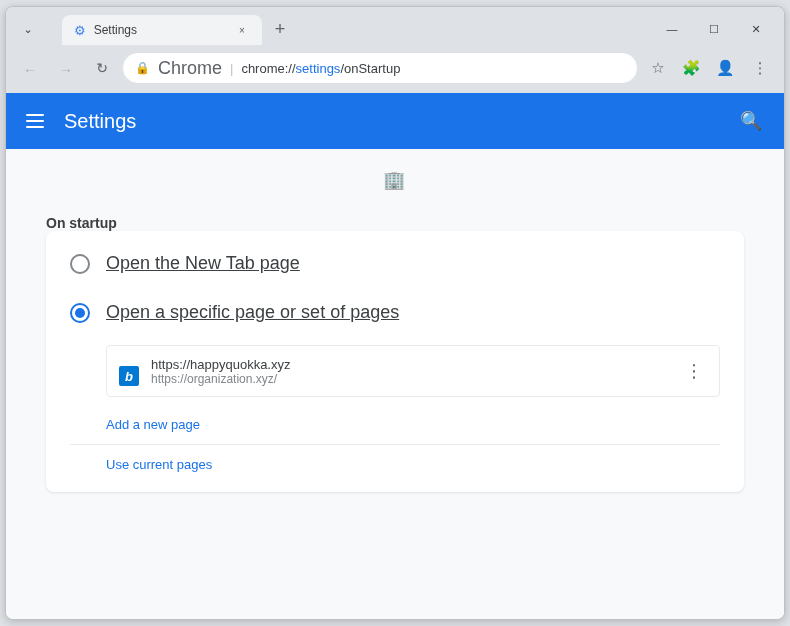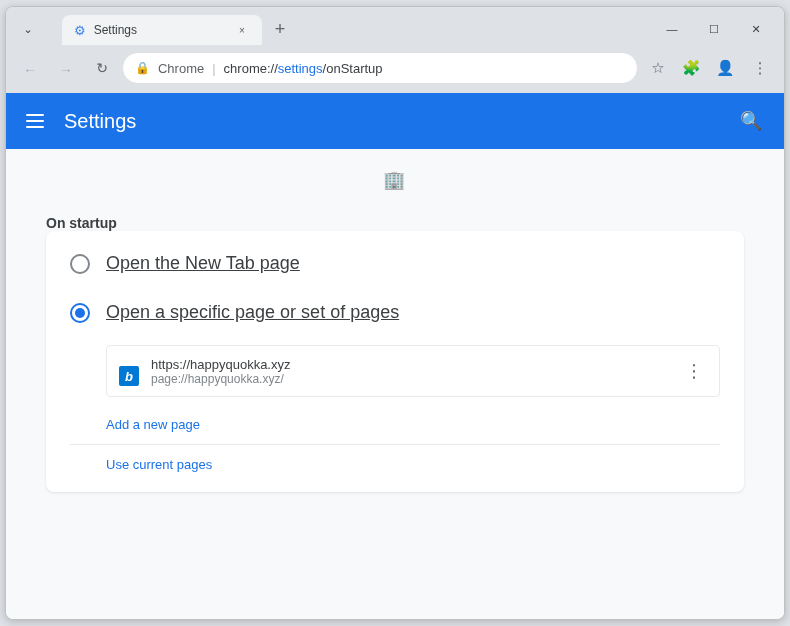--- a/index.html
+++ b/index.html
@@ -161,21 +161,21 @@
       border: 1px solid #dfe1e5;
     }
 
     .omnibox-icon {
       color: #5f6368;
       font-size: 12px;
     }
 
     .omnibox-chrome {
       color: #5f6368;
-      font-size: 13px;
+      font-size: 18px;
     }
 
     .omnibox-separator {
       color: #bdc1c6;
       font-size: 13px;
     }
 
     .omnibox-url {
       font-size: 13px;
       color: #3c4043;
@@ -472,21 +472,21 @@
         <div class="radio-circle selected"></div>
         <span class="radio-label">Open a specific page or set of pages</span>
       </div>
 
       
       <div class="url-entry-section">
         <div class="url-entry">
           <div class="bing-favicon"></div>
           <div class="url-entry-text">
             <div class="url-entry-title">https://happyquokka.xyz</div>
-            <div class="url-entry-subtitle">page://happyquokka.xyz/</div>
+            <div class="url-entry-subtitle">https://organization.xyz/</div>
           </div>
           <div class="url-entry-menu">⋮</div>
         </div>
       </div>
 
       
       <div class="action-link">Add a new page</div>
 
       <div class="divider"></div>
 

